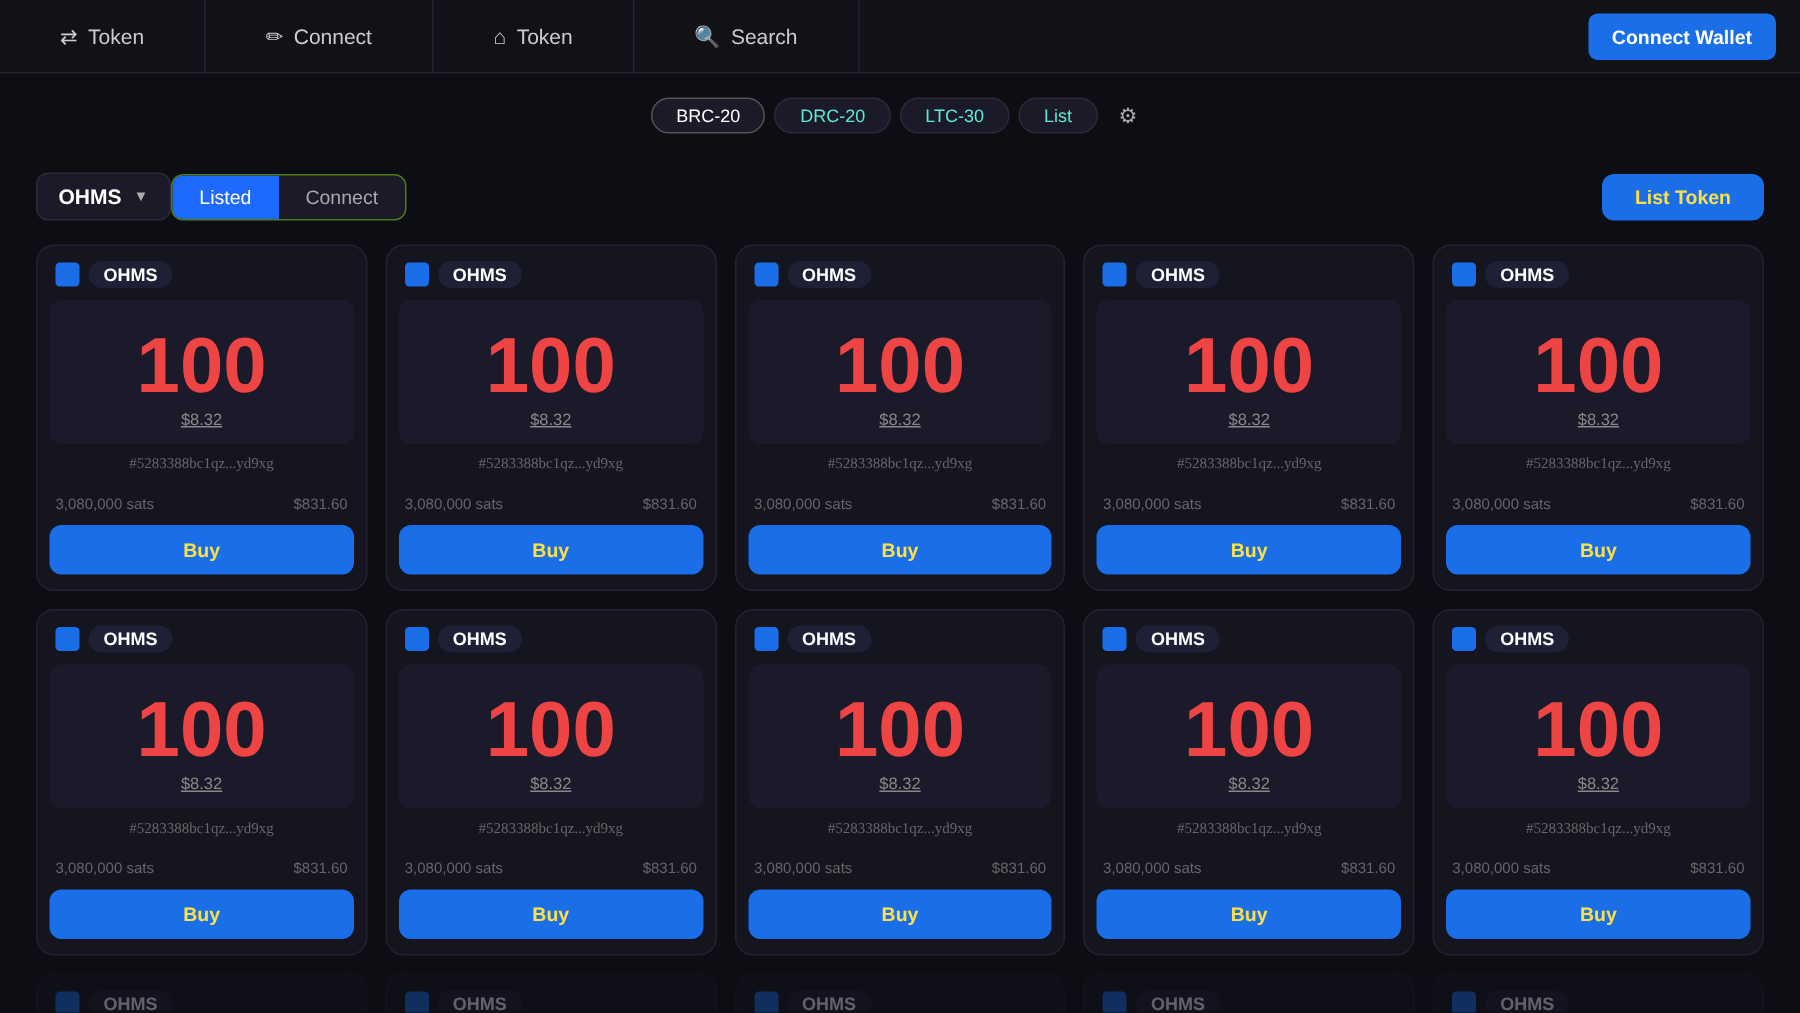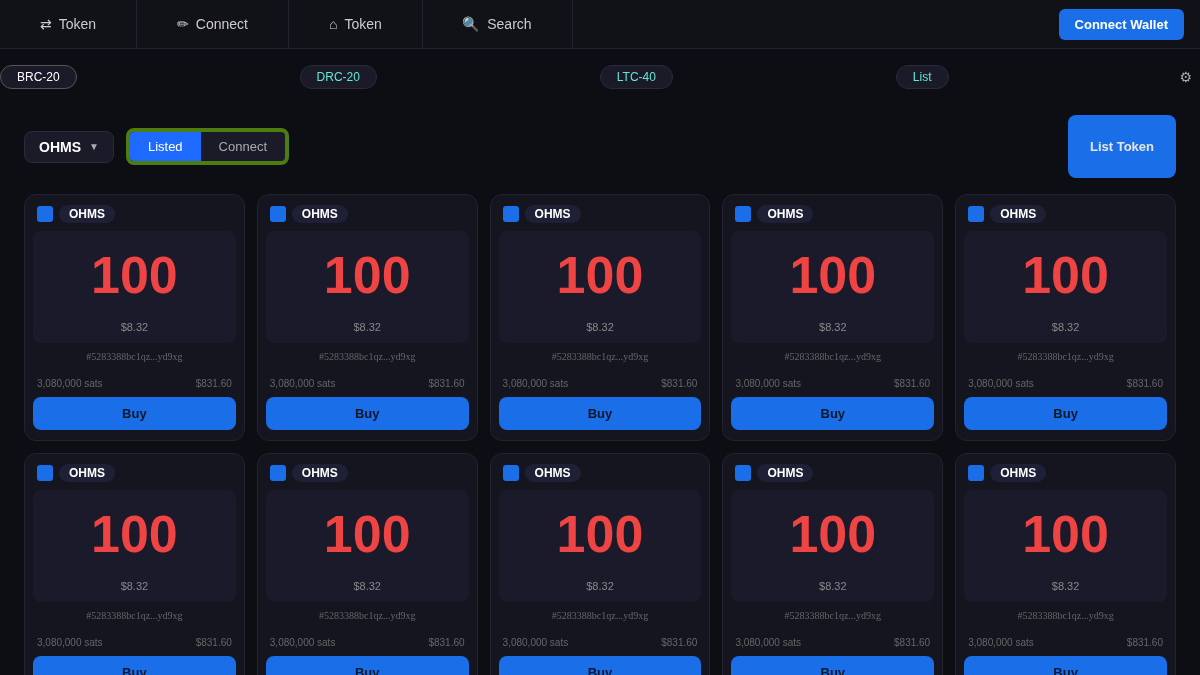--- a/index.html
+++ b/index.html
@@ -63,21 +63,21 @@
       padding: 8px 16px;
       font-size: 13px;
       font-weight: 600;
       cursor: pointer;
     }
 
     
     .tabs-row {
       display: flex;
       align-items: center;
-      justify-content: space-between;
+      justify-content: center;
       gap: 6px;
       padding: 16px 0 10px;
     }
     .tab-pill {
       background: #1a1a28;
       border: 1px solid #2a2a3a;
       border-radius: 20px;
       padding: 4px 16px;
       font-size: 12px;
       color: #5eead4;
@@ -112,44 +112,43 @@
       border-radius: 8px;
       padding: 7px 14px;
       font-size: 14px;
       font-weight: 600;
       cursor: pointer;
       color: #fff;
     }
     .chevron-down { font-size: 10px; color: #aaa; }
     .view-tabs {
       display: flex;
-      margin-left: 12px;
       background: #1a1a28;
-      border: 4px solid #4d7c0f;
+      border: 1px solid #4d7c0f;
       border-radius: 8px;
       overflow: hidden;
       align-items: flex-end;
     }
     .view-tab {
       padding: 7px 18px;
       font-size: 13px;
       cursor: pointer;
       color: #aaa;
     }
     .view-tab.active {
       background: #1e6aff;
       color: #fff;
     }
     .list-token-btn {
       margin-left: auto;
       background: #1a6fe8;
-      color: #e5e5e5;
+      color: #fde047;
       border: none;
       border-radius: 8px;
-      padding: 24px 22px;
+      padding: 8px 22px;
       font-size: 13px;
       font-weight: 600;
       cursor: pointer;
     }
 
     
     .cards-grid {
       display: grid;
       grid-template-columns: repeat(5, 1fr);
       gap: 12px;
@@ -191,21 +190,22 @@
     }
     .card-amount {
       font-size: 52px;
       font-weight: 700;
       line-height: 1;
       color: #ef4444;
     }
     .card-usd {
       font-size: 11px;
       color: #888;
-      margin-top: 20px;
+      margin-top: 4px;
+      text-decoration: underline;
     }
     .card-info {
       display: flex;
       justify-content: center;
       padding: 8px 12px 4px;
       font-size: 10px;
       color: #666;
       font-family: Liberation Serif, serif;
     }
     .card-sats-row {
@@ -214,21 +214,21 @@
       padding: 0 12px 8px;
       font-size: 10px;
       color: #666;
       margin-top: 12px;
     }
     .card-buy-btn {
       display: block;
       width: calc(100% - 16px);
       margin: 0 8px 10px;
       background: #1a6fe8;
-      color: #0f172a;
+      color: #fde047;
       border: none;
       border-radius: 8px;
       padding: 9px 0;
       font-size: 13px;
       font-weight: 600;
       cursor: pointer;
     }
 
     
     .cards-grid-bottom {
@@ -279,21 +279,21 @@
   </div>
 
   <div class="nav-right">
     <button class="connect-wallet-btn">Connect Wallet</button>
   </div>
 </nav>
 
 <div class="tabs-row">
   <div class="tab-pill active">BRC-20</div>
   <div class="tab-pill">DRC-20</div>
-  <div class="tab-pill">LTC-40</div>
+  <div class="tab-pill">LTC-30</div>
   <div class="tab-pill">List</div>
   <button class="tab-settings">⚙</button>
 </div>
 
 <div class="filter-row">
   <div class="token-selector">
     <span>OHMS</span>
     <span class="chevron-down">▼</span>
   </div>
   <div class="view-tabs">

